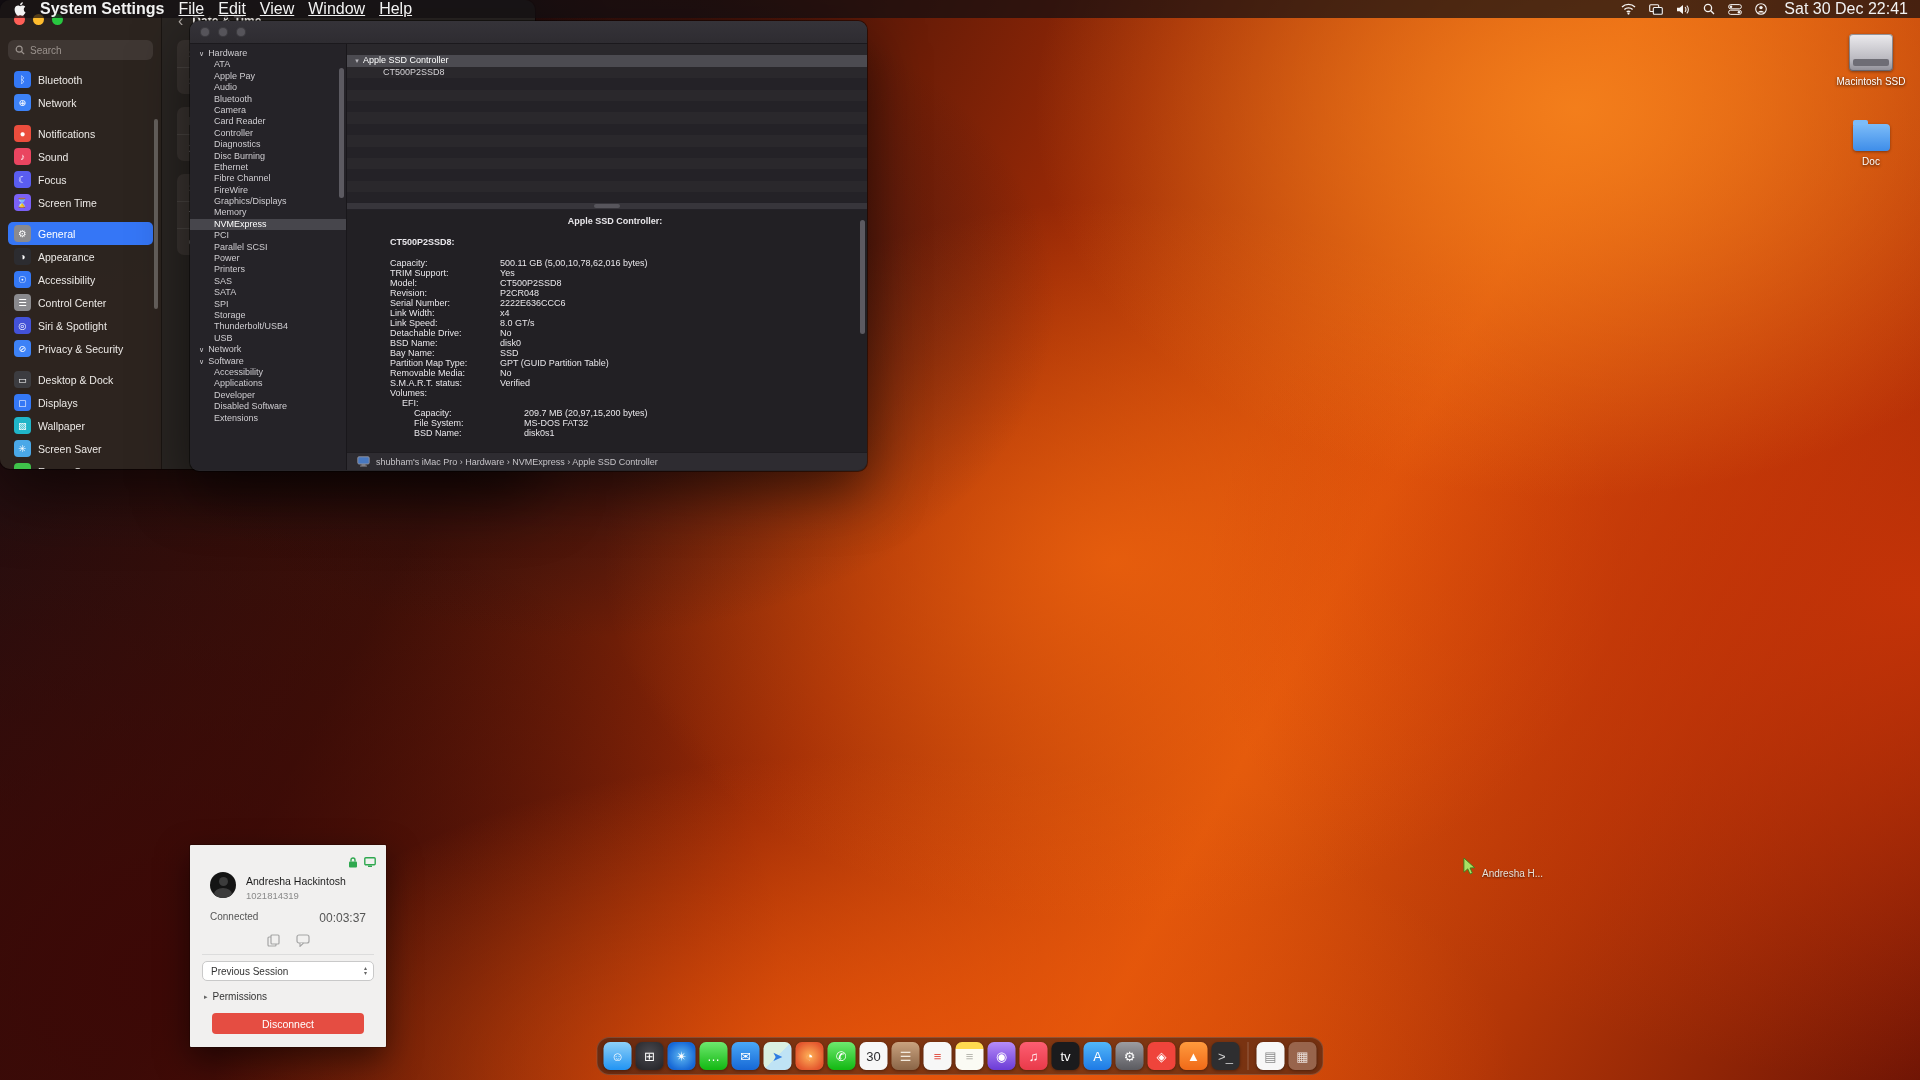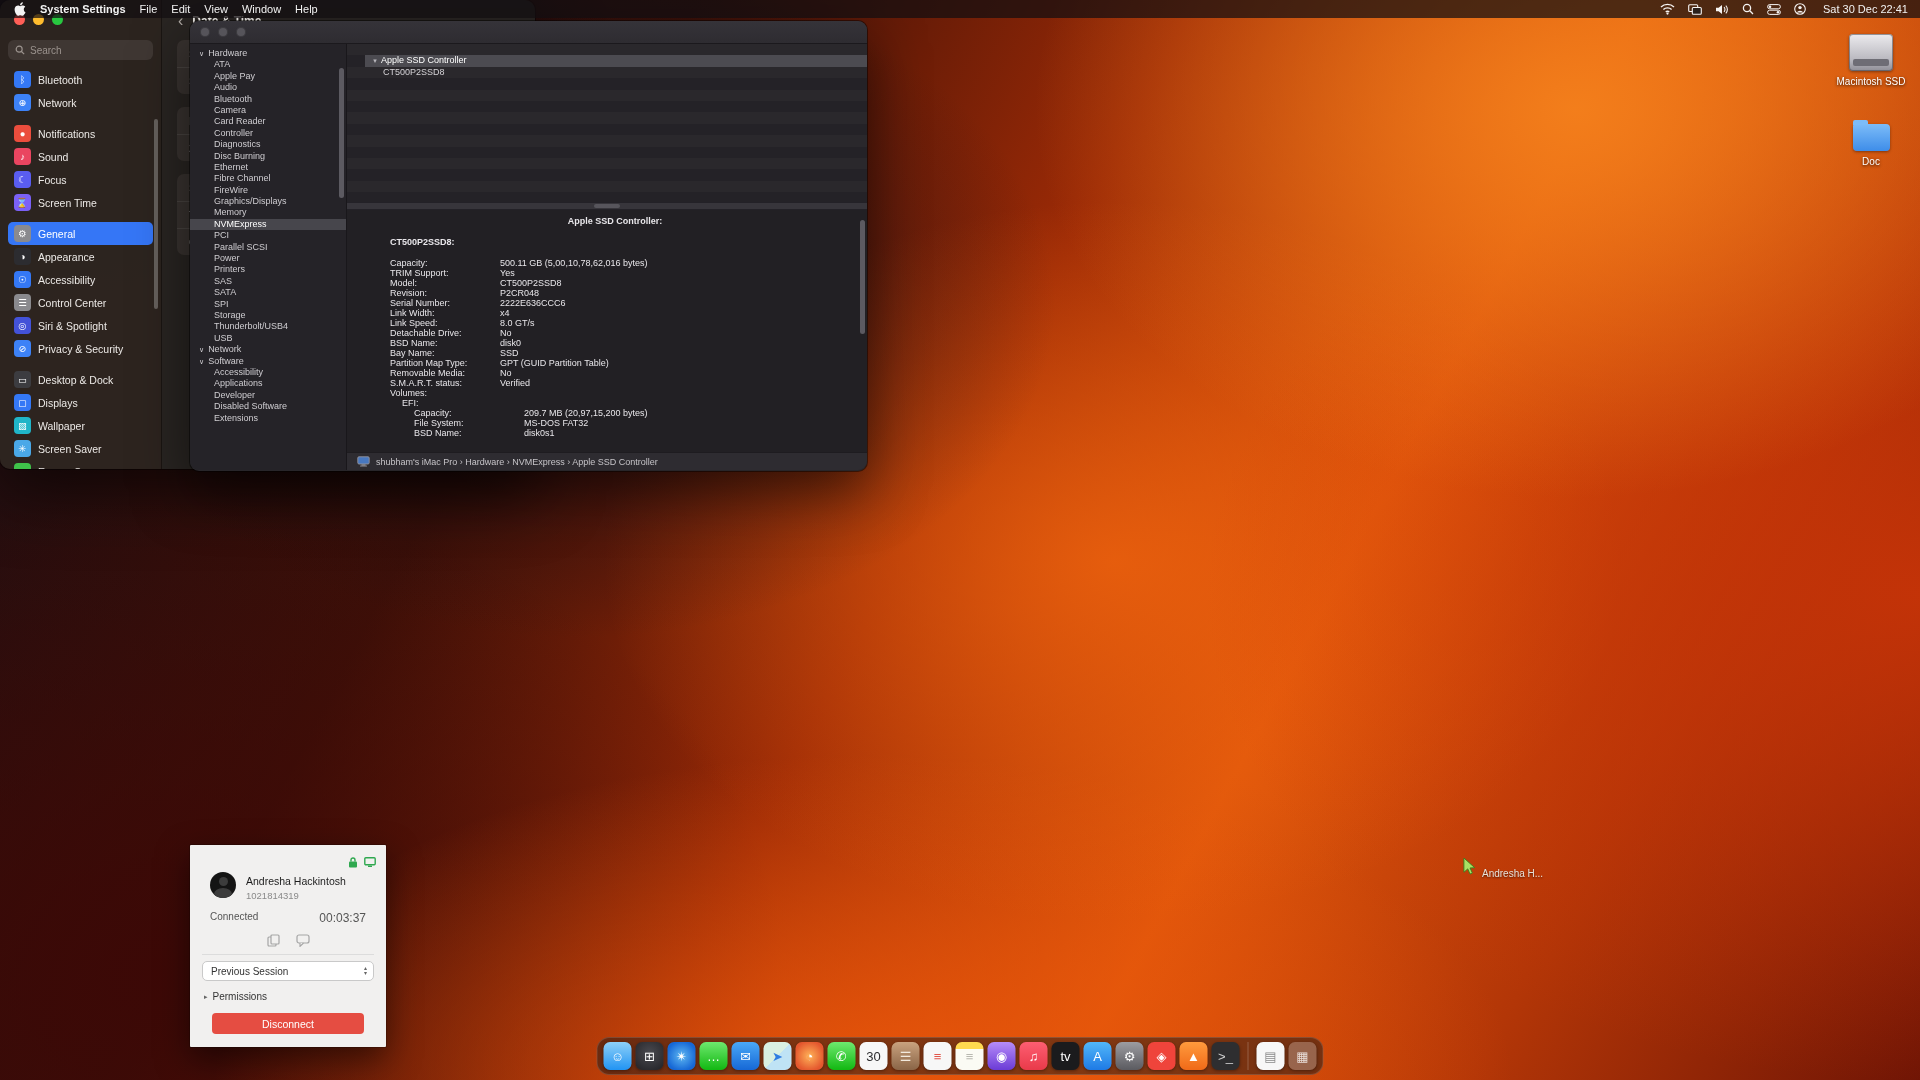--- a/index.html
+++ b/index.html
@@ -15,24 +15,24 @@
       radial-gradient(ellipse 1100px 750px at 100% 55%, rgba(200,52,8,0.9) 0%, rgba(200,52,8,0) 65%),
       radial-gradient(ellipse 850px 600px at 58% 52%, rgba(240,100,14,0.8) 0%, rgba(240,100,14,0) 60%),
       radial-gradient(ellipse 1000px 500px at 45% 100%, rgba(235,86,10,0.9) 0%, rgba(235,86,10,0) 65%),
       radial-gradient(ellipse 900px 700px at 8% 90%, rgba(60,8,6,0.95) 0%, rgba(60,8,6,0) 70%),
       linear-gradient(118deg, #160d14 0%, #3d1008 28%, #9c2a06 48%, #e0570b 66%, #b33607 82%, #701505 100%);
   }
 
   
   .menubar { position:absolute; top:0; left:0; right:0; height:18px;
     background:rgba(18,14,16,0.72); display:flex; align-items:center;
-    justify-content:space-between; color:#f2f2f2; font-size:11px; z-index:50; }
+    justify-content:space-between; color:#f2f2f2; font-size:16px; z-index:50; }
   .mb-left { display:flex; align-items:center; gap:14px; padding-left:14px; }
   .mb-app { font-weight:bold; }
-  .mb-menus { display:flex; gap:14px; }
+  .mb-menus { display:flex; gap:14px;text-decoration:underline; }
   .mb-item { cursor:default; }
   .mb-right { display:flex; align-items:center; gap:13px; padding-right:12px; }
   .mb-ic { display:flex; align-items:center; opacity:0.95; }
   .mb-clock { margin-left:4px; white-space:nowrap; }
 
   
   .dicon { position:absolute; width:90px; text-align:center; }
   .dicon-ssd { left:1826px; top:34px; }
   .dicon-doc { left:1826px; top:118px; }
   .dicon .art { display:flex; justify-content:center; margin-bottom:5px; }
@@ -77,21 +77,21 @@
   .si-treeheader { height:17px; background:#323136; border-bottom:1px solid #222127;
     display:flex; align-items:center; justify-content:space-between; padding:0 9px;
     color:#d6d4d8; font-size:9.5px; font-weight:bold; }
   .tree-collapse { font-weight:normal; color:#9a989e; font-size:9px; }
   .si-tree { height:158px; padding-top:11.4px; position:relative;
     background:repeating-linear-gradient(180deg,#2a282c 0px,#2a282c 11.4px,#242227 11.4px,#242227 22.8px); }
   .tree-row { height:11.4px; line-height:11.4px; font-size:9px; color:#d4d2d6; display:flex; }
   .tree-row .tree-disc { width:12px; text-align:center; font-size:7px; color:#b8b6bc; }
   .tree-row.lvl0 { padding-left:4px; }
   .tree-row.lvl1 { padding-left:24px; }
-  .tree-row.selected { background:#4c4b51; color:#fff;margin-left:18px; }
+  .tree-row.selected { background:#4c4b51; color:#fff; }
   .si-splitter { height:8px; background:#37353b; border-top:1px solid #232127;
     border-bottom:1px solid #232127; display:flex; align-items:center; justify-content:center; }
   .splitter-handle { width:26px; height:4px; border-radius:2px; background:#57555c; }
   .si-details { flex:1; background:#222024; color:#e8e6ea; font-size:9px;
     position:relative; overflow:hidden; padding-top:6px; }
   .det-heading { font-weight:bold; margin:0 0 11px 16px;text-align:center; }
   .det-subheading { font-weight:bold; margin:0 0 11px 43px; }
   .det-line { height:10px; line-height:10px; display:flex; white-space:nowrap; }
   .det-line .det-label { width:110px; flex-shrink:0; }
   .det-line.ind0 { padding-left:43px; }

